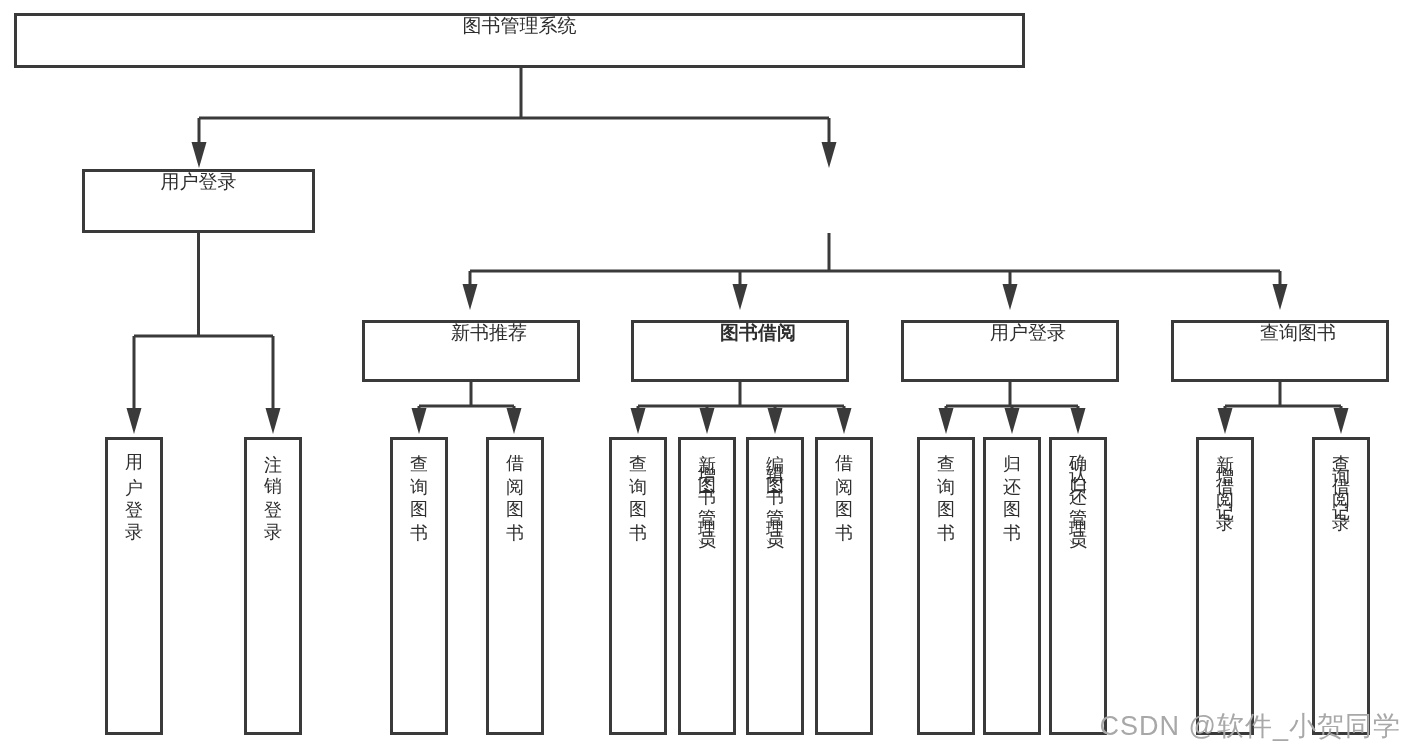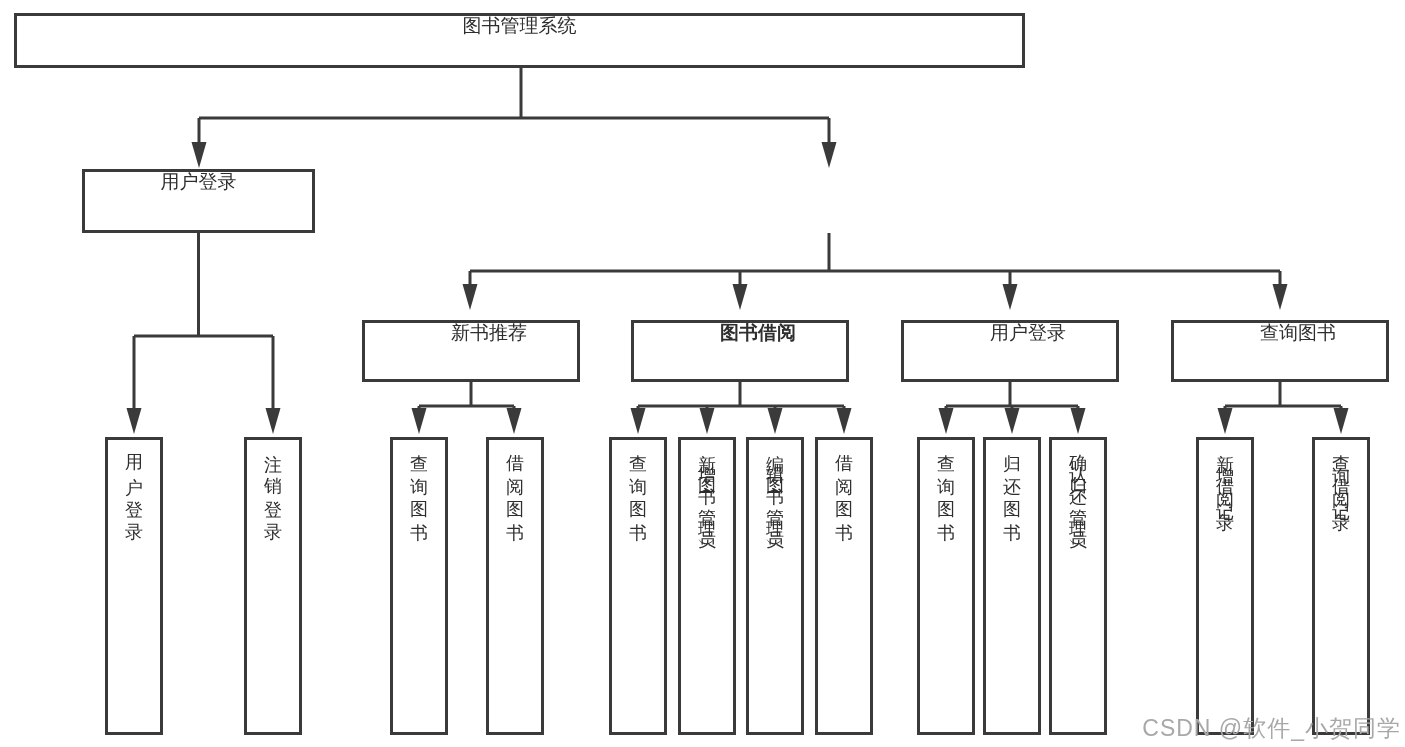--- a/index.html
+++ b/index.html
@@ -26,21 +26,21 @@
   .leaf{top:437px;width:58px;height:298px;}
   .leaf .vtext{
     writing-mode:vertical-rl;text-orientation:mixed;
     white-space:nowrap;font-size:18px;
   }
   .ls4{letter-spacing:23px;margin-bottom:-23px;}
   .ls6{letter-spacing:12px;margin-bottom:-12px;}
   .ls9{letter-spacing:11px;margin-bottom:-11px;}
   .watermark{
     position:absolute;right:4px;bottom:3px;z-index:3;
-    color:var(--watermark);font-size:23px;letter-spacing:1px;
+    color:var(--watermark);font-size:27px;letter-spacing:1px;
   }
 </style>
 </head>
 <body>
 
 <div class="canvas">
 
   <svg class="connectors" width="1405" height="747" viewBox="0 0 1405 747">
     <g>
       <path d="M521 68V118 M199 118H829 M199 118V145 M829 118V145

